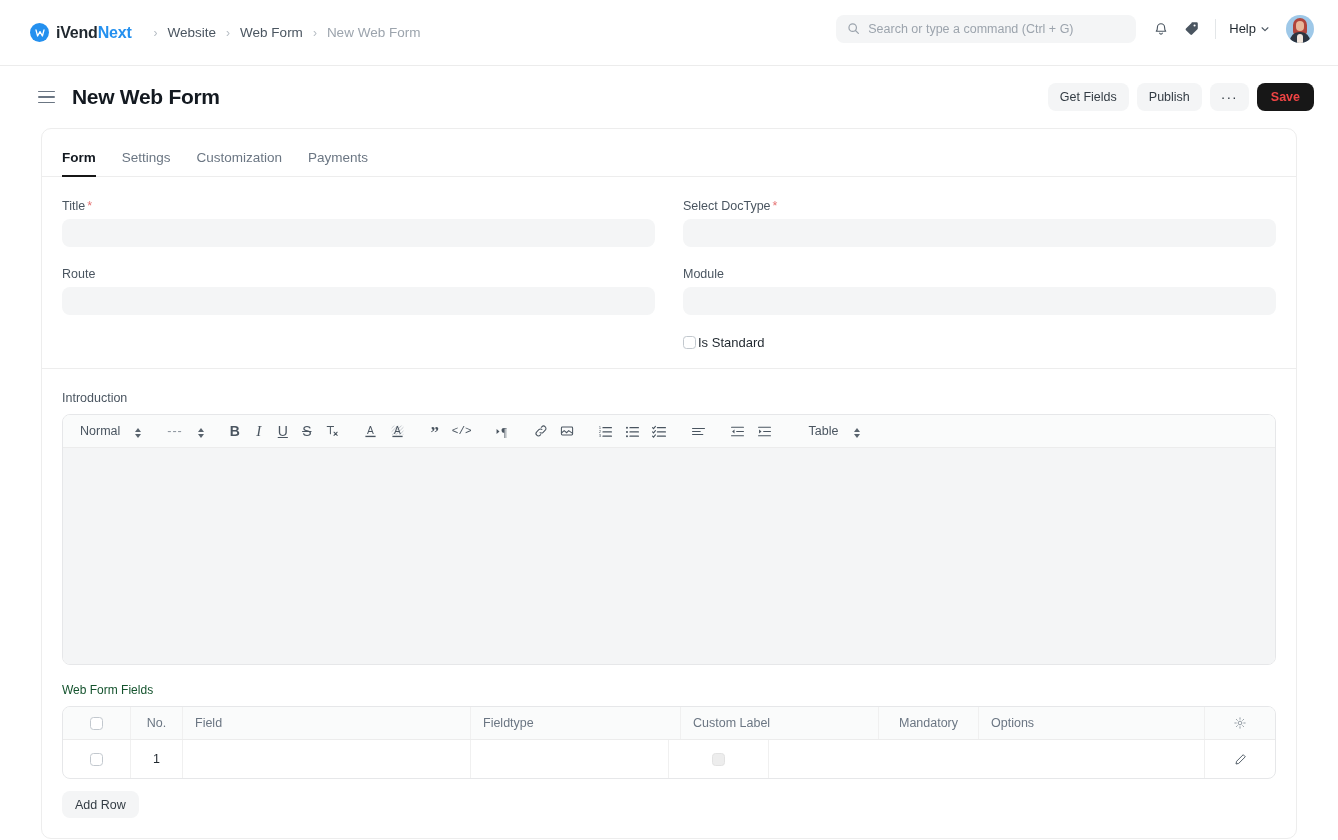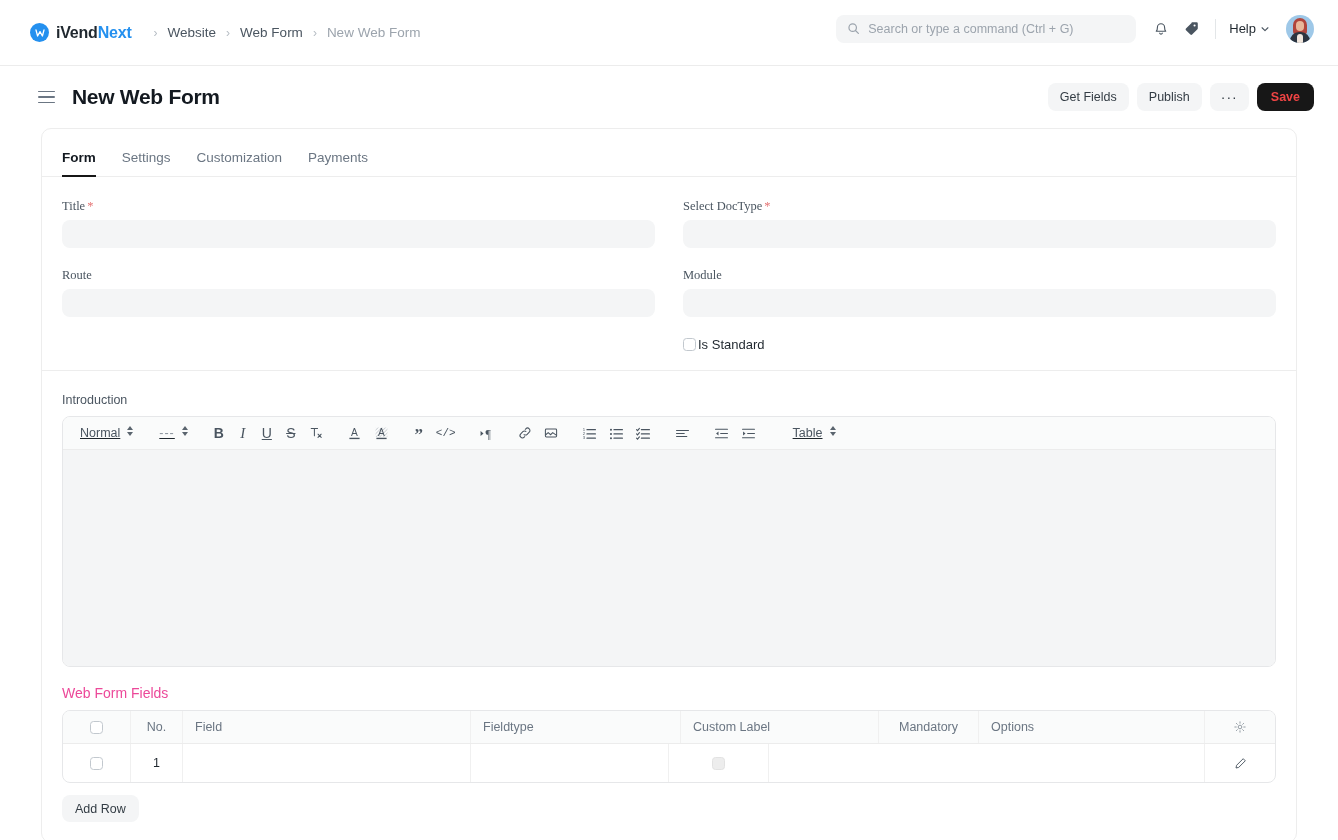--- a/index.html
+++ b/index.html
@@ -106,21 +106,21 @@
   .tab {
     font-size: 13.5px; color: #6b7683; padding-bottom: 10px;
     cursor: pointer; border-bottom: 2px solid transparent; position: relative; top: 1px;
   }
   .tab.active { color: #131920; font-weight: bold; border-bottom-color: #171717; }
 
   .section { padding: 22px 20px 18px 20px; }
   .section.divided { border-bottom: 1px solid #ededed; }
   .grid2 { display: flex; gap: 28px; }
   .col { flex: 1 1 0; min-width: 0; }
-  .field { margin-bottom: 20px; font-family: Liberation Serif, serif; }
+  .field { margin-bottom: 20px; }
   .field:last-child { margin-bottom: 0; }
   .flabel { font-size: 12.5px; color: #4a5560; margin-bottom: 6px; display: block; }
   .req { color: #e57373; margin-left: 2px; }
   .finput {
     width: 100%; height: 28px; border-radius: 8px; border: 1px solid transparent;
     background: #f4f5f6; outline: none; font-family: inherit; font-size: 13px;
     color: #1f272e; padding: 0 10px;
   }
   .checkrow { display: flex; align-items: center; gap: 2px; margin-top: 8px; }
   .cbox {
@@ -136,35 +136,35 @@
   .ed-toolbar {
     height: 33px; background: #fafbfb; border-bottom: 1px solid #ececec;
     display: flex; align-items: center; padding: 0 10px; gap: 0;
   }
   .ed-tool {
     height: 24px; min-width: 24px; padding: 0 5px; border-radius: 5px;
     display: flex; align-items: center; justify-content: center;
     color: #4a5560; font-size: 13px; cursor: pointer; background: none; border: 0;
     font-family: inherit;
   }
-  .ed-sel { display: flex; align-items: flex-start; gap: 7px; padding: 0 7px; cursor: pointer; text-decoration: underline; }
+  .ed-sel { display: flex; align-items: flex-end; gap: 15px; padding: 0 7px; cursor: pointer; }
   .ed-sel .sel-text { font-size: 12.5px; color: #4a5560; }
   .ed-sel .sel-text.dash { letter-spacing: 1px; color: #8a939c; }
   .updown { display: flex; flex-direction: column; gap: 2px; line-height: 0; }
   .updown i { display:block; width:0;height:0;border-left:3.5px solid transparent;
     border-right:3.5px solid transparent; }
   .updown i.up { border-bottom: 4px solid #5a646e; }
   .updown i.dn { border-top: 4px solid #5a646e; }
   .ed-gap { width: 12px; }
   .ed-body {
     height: 216px; background: #f4f5f6; position: relative; cursor: text;
   }
 
   
-  .tbl-label { font-size: 14px; color: #ec4899; margin-bottom: 9px; display: block; }
+  .tbl-label { font-size: 12px; color: #14532d; margin-bottom: 9px; display: block; }
   .grid-tbl { border: 1px solid #e6e7e9; border-radius: 8px; overflow: hidden; }
   .grid-row { display: flex; align-items: stretch; }
   .grid-head { background: #fafbfb; border-bottom: 1px solid #ececec; }
   .gcell {
     display: flex; align-items: center; padding: 0 12px;
     font-size: 12.5px; border-right: 1px solid #f0f0f0; min-height: 30px;
   }
   .grid-head .gcell { color: #6b7683; height: 32px; }
   .grid-body .gcell { color: #1f272e; height: 38px; }
   .gcell:last-child { border-right: 0; }

